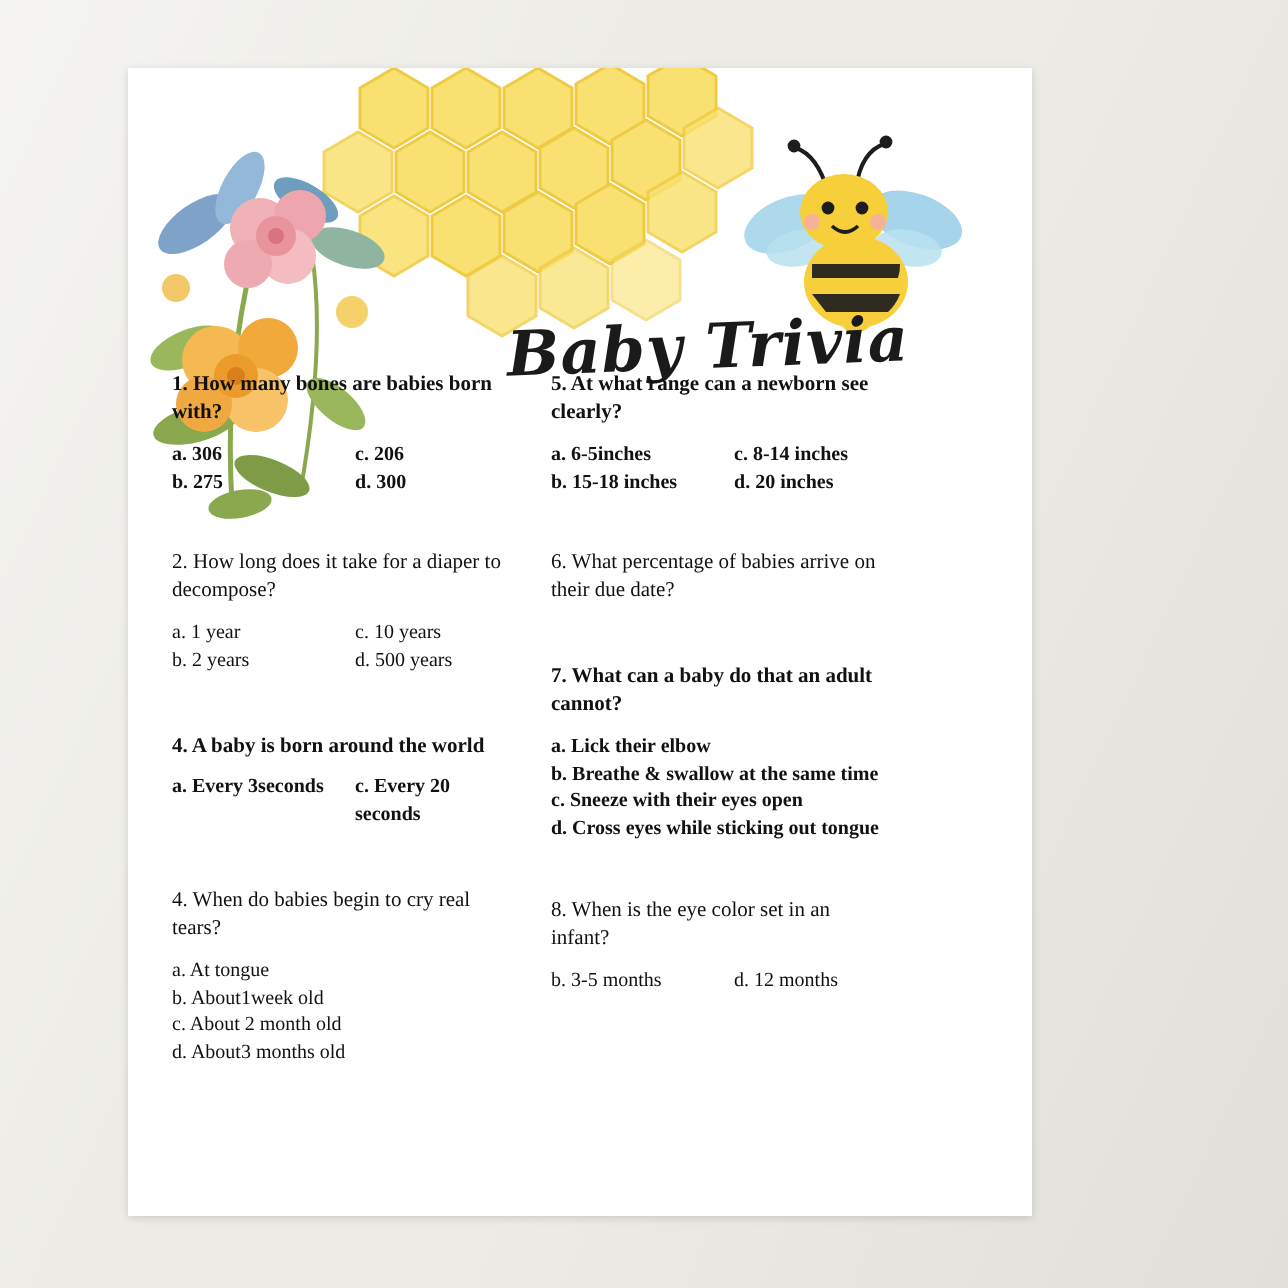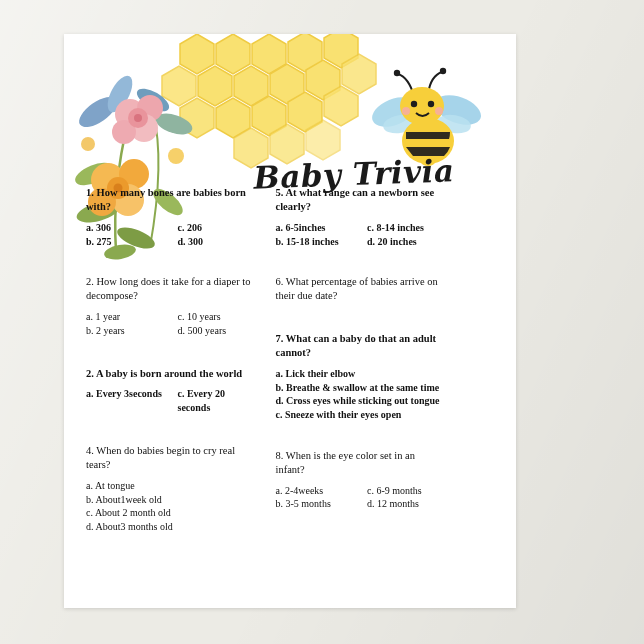--- a/index.html
+++ b/index.html
@@ -252,21 +252,21 @@
           <div class="arow">
             <span class="a1">b. 2 years</span>
             <span class="a2">d. 500 years</span>
           </div>
         </div>
       </div>
 
       <div class="sp-b"></div>
 
       <div class="qblock">
-        <p class="qtext bold">2. A baby is born around the world</p>
+        <p class="qtext bold">4. A baby is born around the world</p>
         <div class="answers bold">
           <div class="arow">
             <span class="a1">a. Every 3seconds</span>
             <span class="a2">c. Every 20 seconds</span>
           </div>
         </div>
       </div>
 
       <div class="sp-b"></div>
 
@@ -304,35 +304,31 @@
         <p class="qtext">6. What percentage of babies arrive on their due date?</p>
       </div>
 
       <div class="sp-b"></div>
 
       <div class="qblock">
         <p class="qtext bold">7. What can a baby do that an adult cannot?</p>
         <div class="answers bold">
           <span class="aline">a. Lick their elbow</span>
           <span class="aline">b. Breathe  &amp; swallow at the same time</span>
+          <span class="aline">c. Sneeze with their eyes open</span>
           <span class="aline">d. Cross eyes while sticking out tongue</span>
-          <span class="aline">c. Sneeze with their eyes open</span>
         </div>
       </div>
 
       <div class="sp-a"></div>
 
       <div class="qblock">
         <p class="qtext">8. When is the eye color set in an infant?</p>
         <div class="answers">
           <div class="arow">
-            <span class="a1">a. 2-4weeks</span>
-            <span class="a2">c. 6-9 months</span>
-          </div>
-          <div class="arow">
             <span class="a1">b. 3-5 months</span>
             <span class="a2">d. 12 months</span>
           </div>
         </div>
       </div>
 
     </div>
 
   </div>
 

